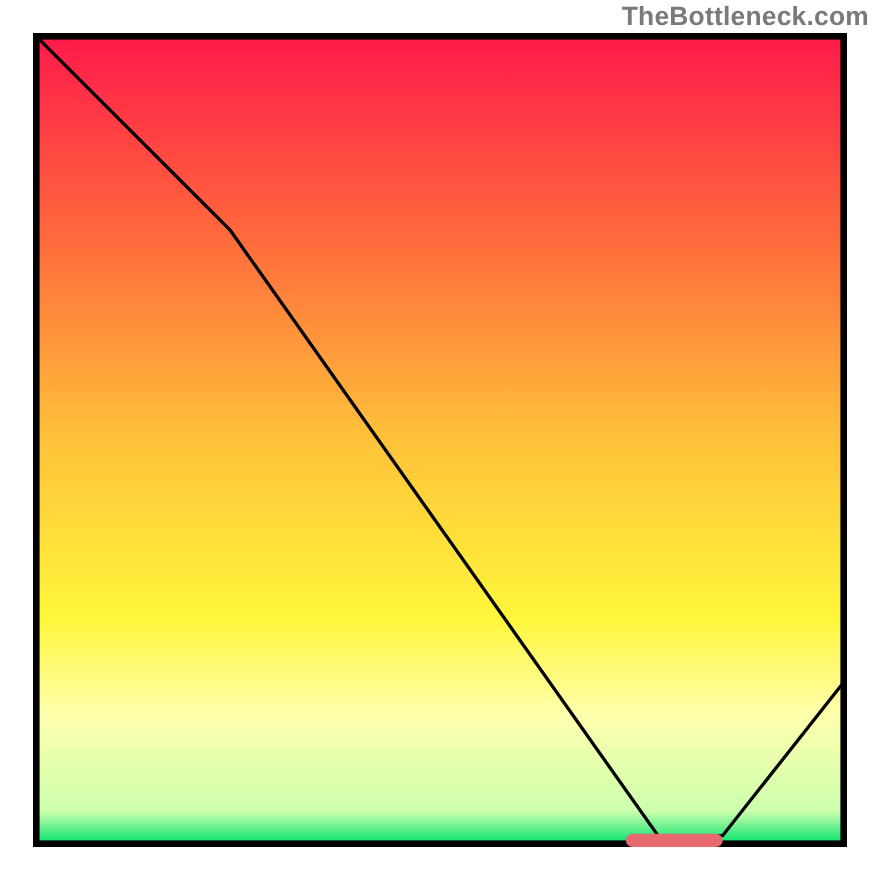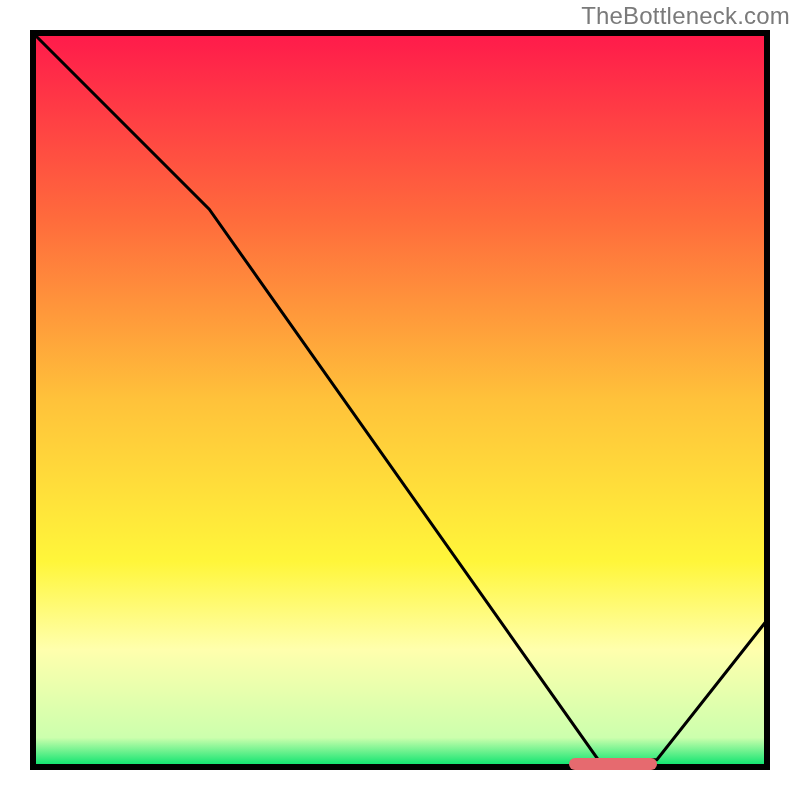--- a/index.html
+++ b/index.html
@@ -10,21 +10,21 @@
     height: 800px;
     position: relative;
     font-family: Arial, Helvetica, sans-serif;
   }
   .watermark {
     position: absolute;
     top: 2px;
     right: 10px;
     color: #7a7a7a;
     font-size: 24px;
-    font-weight: 400;
+    font-weight: 700;
     letter-spacing: 0.2px;
   }
   .plot-area {
     position: absolute;
     left: 30px;
     top: 30px;
     width: 740px;
     height: 740px;
   }
   .minimum-marker {

